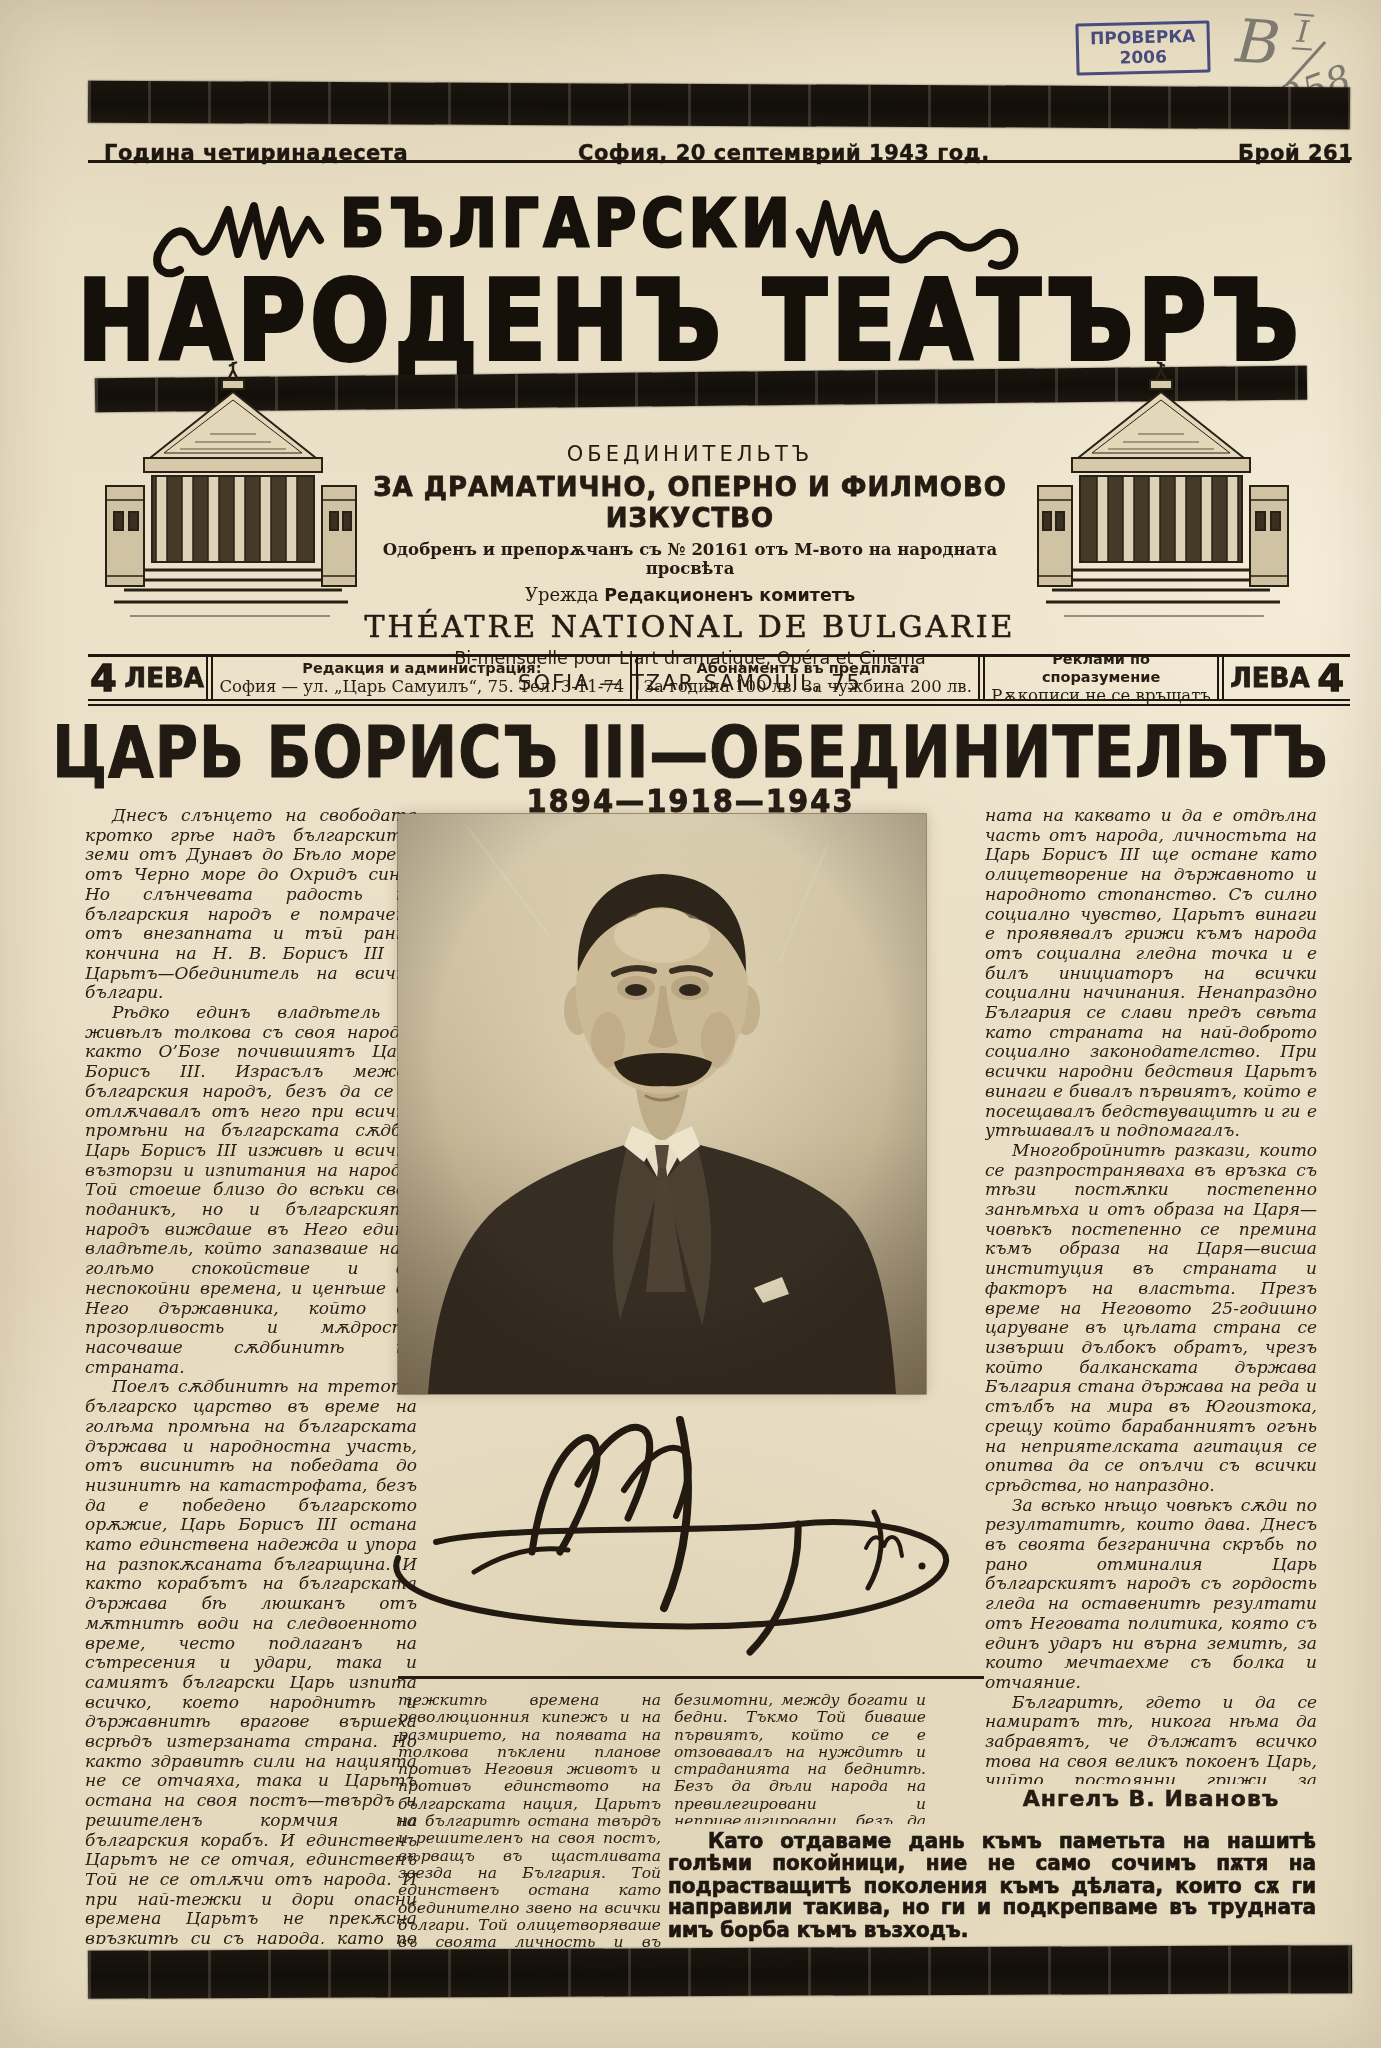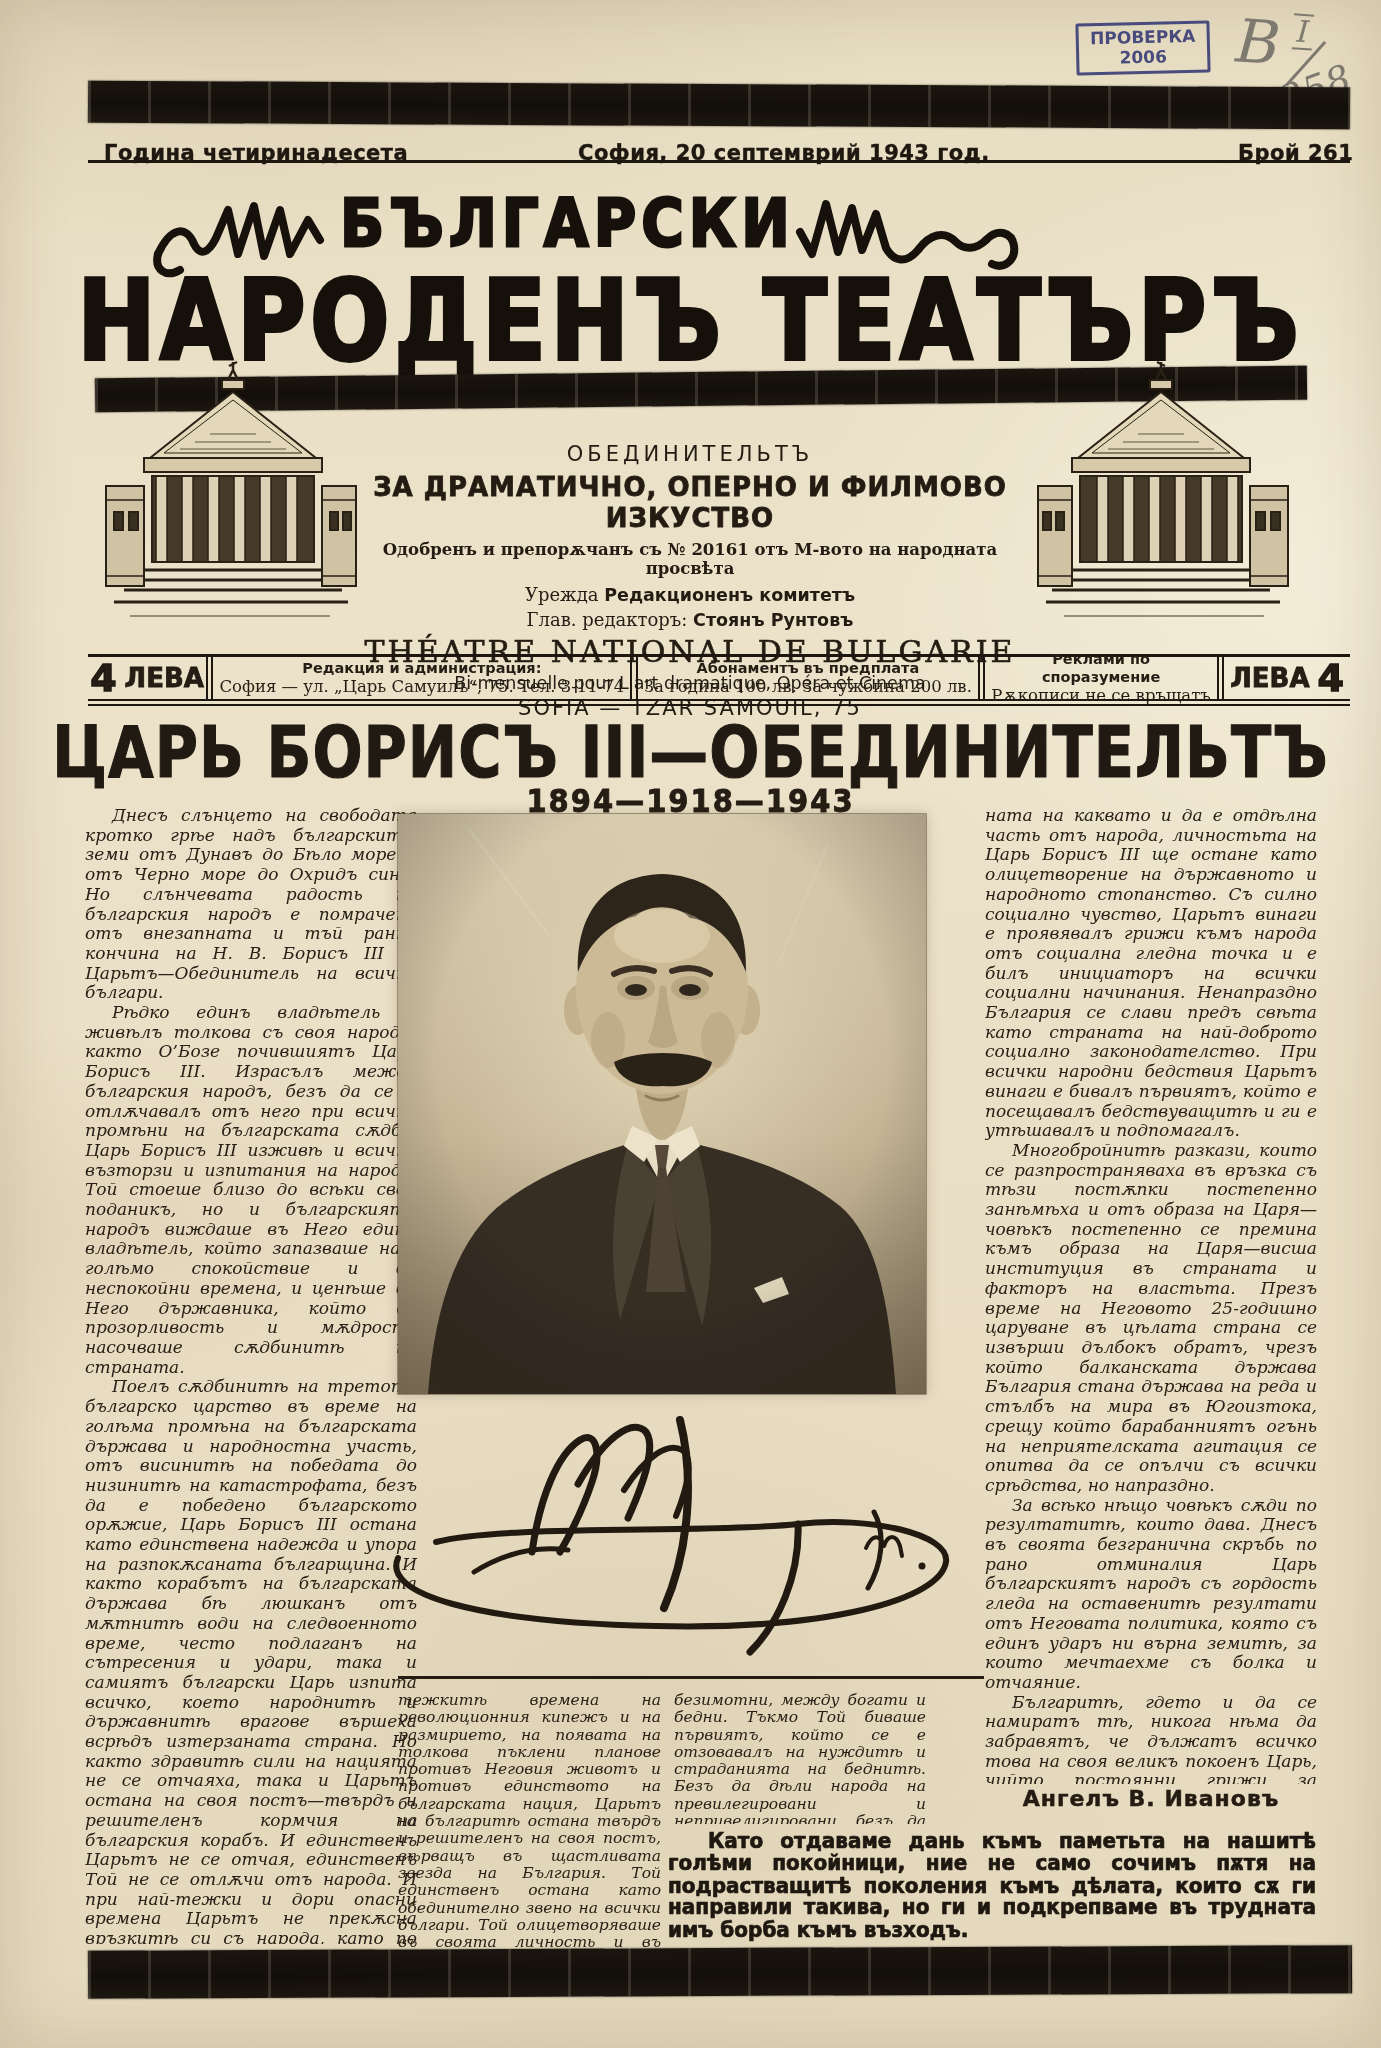--- a/index.html
+++ b/index.html
@@ -191,24 +191,20 @@
     </g>
   </svg>
 
   <div class="abs subhead">
     <div class="sh-weekly">ОБЕДИНИТЕЛЬТЪ</div>
     <div class="sh-arts">ЗА ДРАМАТИЧНО, ОПЕРНО И ФИЛМОВО ИЗКУСТВО</div>
     <div class="sh-approval">Одобренъ и препорѫчанъ съ № 20161 отъ М-вото на народната просвѣта</div>
     <div class="sh-line">
       <span>Урежда</span>
       <b>Редакционенъ комитетъ</b>
-    </div>
-    <div class="sh-line">
-      <span>Глав. редакторъ:</span>
-      <b>Стоянъ Рунтовъ</b>
     </div>
     <div class="sh-fr">THÉATRE NATIONAL DE BULGARIE</div>
     <div class="sh-frsub">Bi-mensuelle pour L'art dramatique, Opéra et Cinema</div>
     <div class="sh-fraddr">SOFIA — TZAR SAMOUIL, 75</div>
   </div>
 
   <div class="abs infobar">
     <div class="ib-cell ib-price" style="width:118px;">
       <span class="num">4</span>
       <span class="word">ЛЕВА</span>

